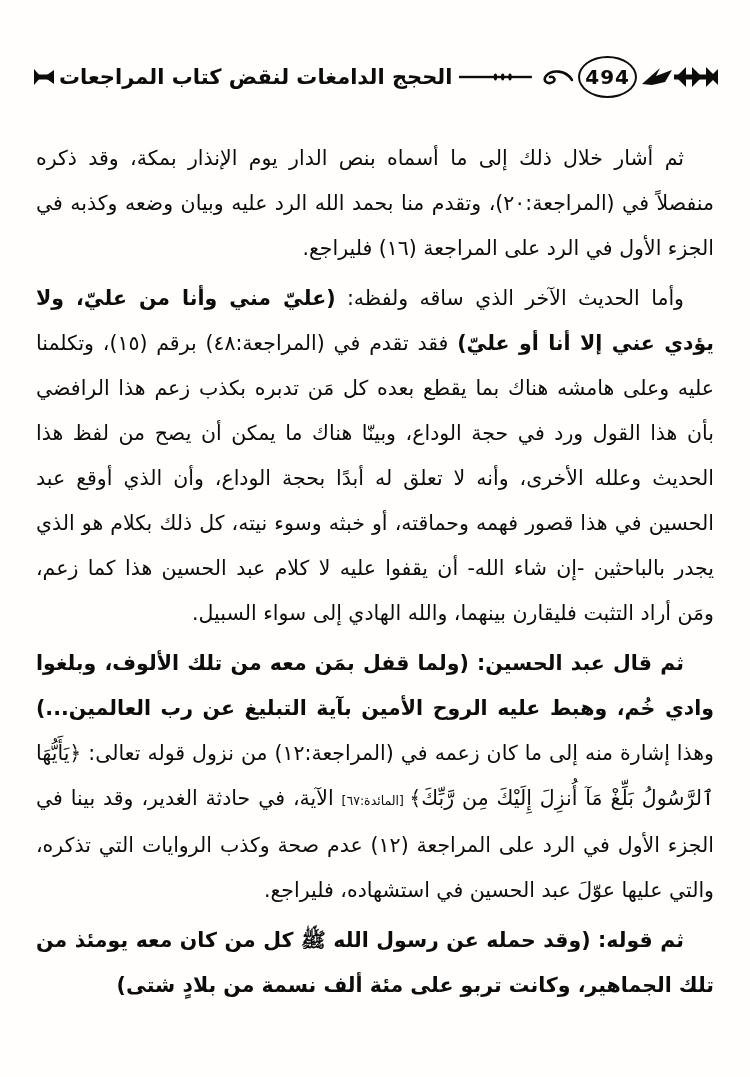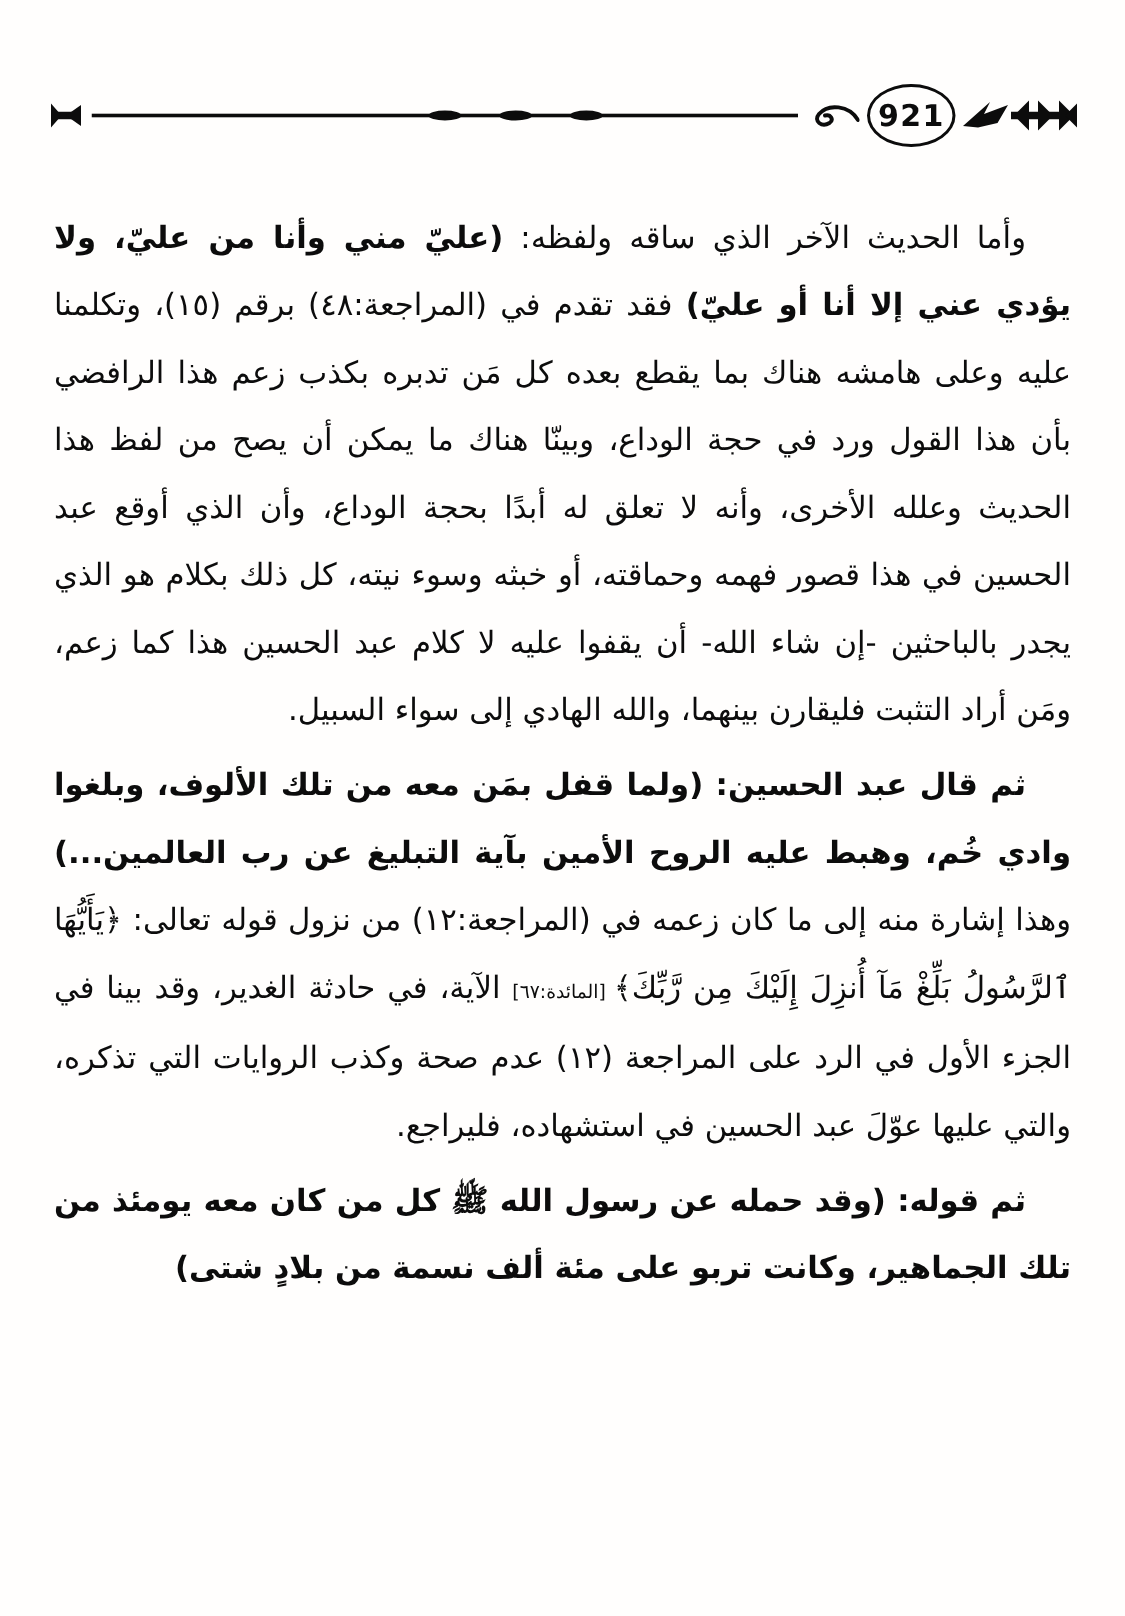--- a/index.html
+++ b/index.html
@@ -89,51 +89,55 @@
       <svg width="76" height="26" viewBox="0 0 76 26" fill="#0c0c0c" xmlns="http://www.w3.org/2000/svg">
         <polygon points="0,20 18,4 14,12 30,6 23,18 10,21"></polygon>
         <rect x="32" y="10.5" width="42" height="5"></rect>
         <polygon points="44,3 34,13 44,23"></polygon>
         <polygon points="50,3 60,13 50,23"></polygon>
         <polygon points="64,3 74,13 64,23"></polygon>
         <polygon points="76,5 68,13 76,21"></polygon>
       </svg>
     </span>
 
-    <span class="page-oval">921</span>
+    <span class="page-oval">494</span>
 
     <span class="orn-swirl">
       <svg width="34" height="20" viewBox="0 0 34 20" xmlns="http://www.w3.org/2000/svg">
         <path d="M33 13 C27 3 13 2 7 9 C3 14 9 18 14 15 C17 13 15 9 11 10" fill="none" stroke="#0c0c0c" stroke-width="2.6" stroke-linecap="round"></path>
       </svg>
     </span>
 
     <span class="hdr-rule">
       <svg viewBox="0 0 300 12" preserveAspectRatio="none" fill="#0c0c0c" xmlns="http://www.w3.org/2000/svg">
         <rect x="0" y="4.8" width="300" height="2.4"></rect>
         <ellipse cx="150" cy="6" rx="7" ry="3.4"></ellipse>
         <ellipse cx="180" cy="6" rx="7" ry="3.4"></ellipse>
         <ellipse cx="210" cy="6" rx="7" ry="3.4"></ellipse>
       </svg>
     </span>
 
+    <h1 class="book-title">الحجج الدامغات لنقض كتاب المراجعات</h1>
 
     <span class="orn-crest">
       <svg width="22" height="20" viewBox="0 0 22 20" fill="#0c0c0c" xmlns="http://www.w3.org/2000/svg">
         <rect x="2" y="7.5" width="14" height="5"></rect>
         <polygon points="22,3 12,10 22,17"></polygon>
         <polygon points="2,2 9,10 2,18"></polygon>
       </svg>
     </span>
 
   </header>
 
   <main class="body-text">
 
 
+    <p class="para">
+      <span>ثم أشار خلال ذلك إلى ما أسماه بنص الدار يوم الإنذار بمكة، وقد ذكره منفصلاً في (المراجعة:٢٠)، وتقدم منا بحمد الله الرد عليه وبيان وضعه وكذبه في الجزء الأول في الرد على المراجعة (١٦) فليراجع.</span>
+    </p>
 
     <p class="para">
       <span>وأما الحديث الآخر الذي ساقه ولفظه: </span><span class="b">(عليّ مني وأنا من عليّ، ولا يؤدي عني إلا أنا أو عليّ)</span><span> فقد تقدم في (المراجعة:٤٨) برقم (١٥)، وتكلمنا عليه وعلى هامشه هناك بما يقطع بعده كل مَن تدبره بكذب زعم هذا الرافضي بأن هذا القول ورد في حجة الوداع، وبينّا هناك ما يمكن أن يصح من لفظ هذا الحديث وعلله الأخرى، وأنه لا تعلق له أبدًا بحجة الوداع، وأن الذي أوقع عبد الحسين في هذا قصور فهمه وحماقته، أو خبثه وسوء نيته، كل ذلك بكلام هو الذي يجدر بالباحثين -إن شاء الله- أن يقفوا عليه لا كلام عبد الحسين هذا كما زعم، ومَن أراد التثبت فليقارن بينهما، والله الهادي إلى سواء السبيل.</span>
     </p>
 
     <p class="para">
       <span class="b">ثم قال عبد الحسين: (ولما قفل بمَن معه من تلك الألوف، وبلغوا وادي خُم، وهبط عليه الروح الأمين بآية التبليغ عن رب العالمين...)</span><span> وهذا إشارة منه إلى ما كان زعمه في (المراجعة:١٢) من نزول قوله تعالى: </span><span class="quran">﴿يَأَيُّهَا ٱلرَّسُولُ بَلِّغْ مَآ أُنزِلَ إِلَيْكَ مِن رَّبِّكَ﴾</span><span class="ayah-ref"> [المائدة:٦٧]</span><span> الآية، في حادثة الغدير، وقد بينا في الجزء الأول في الرد على المراجعة (١٢) عدم صحة وكذب الروايات التي تذكره، والتي عليها عوّلَ عبد الحسين في استشهاده، فليراجع.</span>
     </p>
 
     <p class="para">

